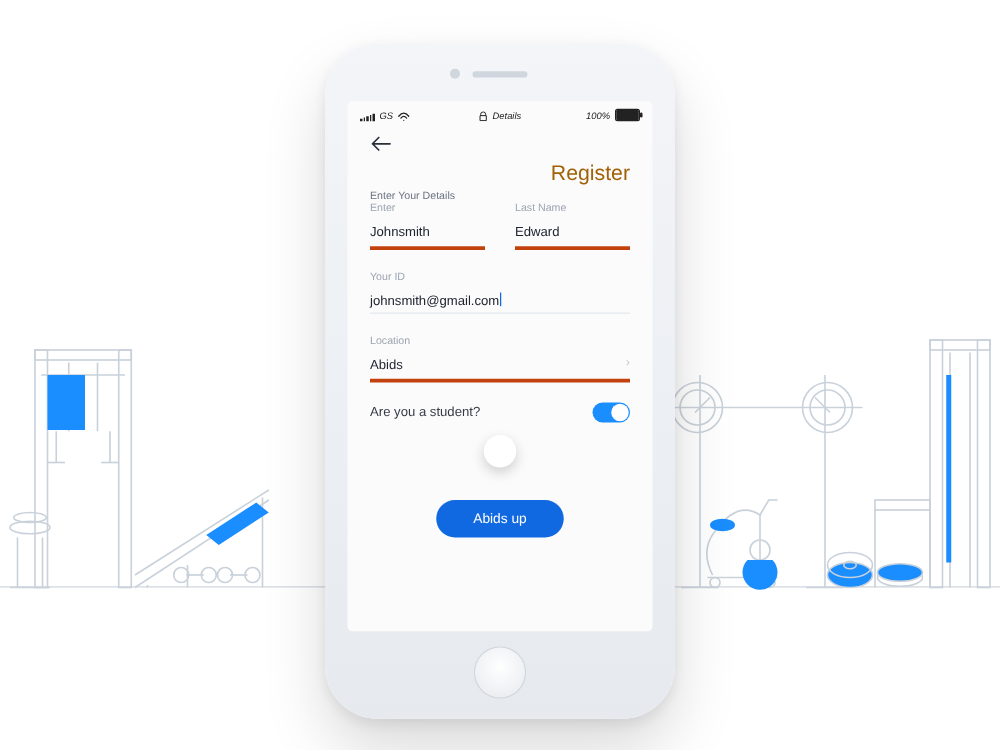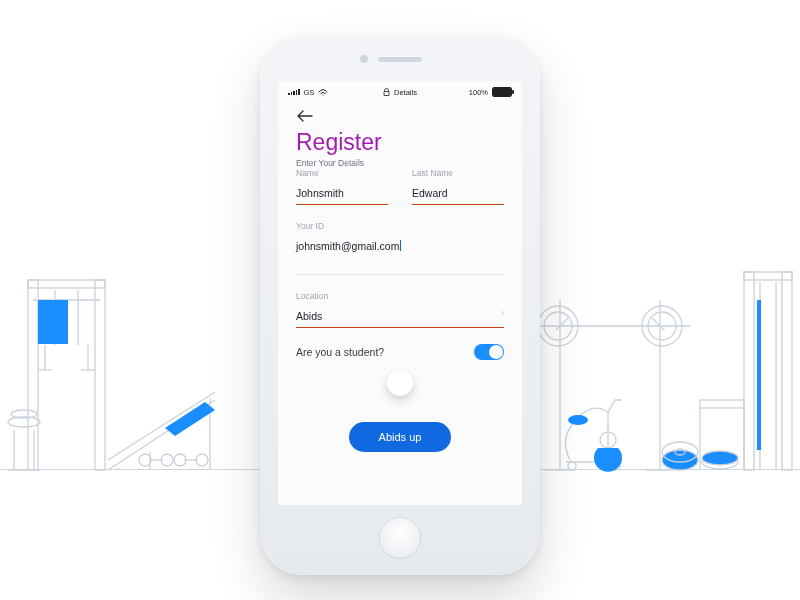--- a/index.html
+++ b/index.html
@@ -31,40 +31,40 @@
   .home{position:absolute;bottom:16px;left:50%;transform:translateX(-50%);width:42px;height:42px;border-radius:50%;
     background:radial-gradient(circle at 50% 40%,#fff,#e4e8ed);box-shadow:inset 0 0 0 1px #d0d7de;}
   .screen{
     position:absolute;left:18px;right:18px;top:46px;bottom:70px;border-radius:4px;
     background:#fbfbfc;overflow:hidden;
   }
 
   
   .statusbar{display:flex;align-items:center;justify-content:space-between;font-size:7.5px;color:#222;
     padding:6px 10px 2px;}
-  .statusbar .left,.statusbar .right,.statusbar .center{display:flex;align-items:center;gap:4px;}
+  .statusbar .left,.statusbar .right,.statusbar .center{display:flex;align-items:flex-end;gap:4px;font-style:italic;}
   .statusbar .center{position:absolute;left:50%;transform:translateX(-50%);}
   .sig{display:inline-flex;align-items:flex-end;gap:1px;}
   .sig i{width:1.5px;background:#222;display:inline-block;}
   .sig i:nth-child(1){height:2px}.sig i:nth-child(2){height:3px}.sig i:nth-child(3){height:4px}
   .sig i:nth-child(4){height:5px}.sig i:nth-child(5){height:6px}
   .batt{width:18px;height:8px;border:1px solid #222;border-radius:2px;position:relative;}
   .batt::after{content:"";position:absolute;right:-3px;top:2px;width:2px;height:4px;background:#222;border-radius:1px;}
   .batt i{display:block;height:100%;width:100%;background:#222;border-radius:1px;}
 
   
   .content{padding:10px 18px 0;}
   .back{font-size:16px;color:#333;line-height:1;}
-  h1{margin:4px 0 2px;font-size:23px;font-weight:500;color:#a21caf;}
+  h1{margin:4px 0 2px;font-size:17px;font-weight:500;color:#a16207;text-align:right;}
   .subtitle{font-size:8.5px;color:#6a7380;}
   .row{display:flex;gap:24px;}
   .field{flex:1;margin-bottom:16px;position:relative;}
   .field.full{flex:1 0 100%;}
   .label{font-size:8.5px;color:#9ca4b0;display:block;margin-bottom:5px;}
-  .value{font-size:10.5px;color:#202530;border:none;border-bottom:1px solid #c2410c;
+  .value{font-size:10.5px;color:#202530;border:none;border-bottom:3px solid #c2410c;
     background:transparent;width:100%;padding:0 0 5px 0;outline:none;}
   .chev{position:absolute;right:0;bottom:10px;font-size:10px;color:#c5cbd4;}
   .student-row{display:flex;align-items:center;justify-content:space-between;margin-top:14px;text-align:right;}
   .student-row span{font-size:10.5px;color:#353b46;}
   .toggle{width:30px;height:16px;border-radius:10px;background:var(--light-blue);position:relative;}
   .toggle::after{content:"";position:absolute;right:1px;top:1px;width:14px;height:14px;border-radius:50%;background:#fff;}
   .knob{width:26px;height:26px;border-radius:50%;background:#fff;margin:10px auto 0;
     box-shadow:0 4px 10px rgba(0,0,0,.18);}
   .signup{display:block;margin:26px auto 0;padding:9px 30px;border-radius:20px;border:none;
     background:var(--blue);color:#fff;font-size:11px;font-weight:500;cursor:pointer;}
@@ -202,32 +202,32 @@
       <div class="back">
         <svg width="18" height="12">
             <path d="M2 6 H16 M2 6 L7 1 M2 6 L7 11" stroke="#2a2f3a" stroke-width="1.4" fill="none" stroke-linecap="round"></path>
           </svg>
       </div>
       <h1>Register</h1>
       <div class="subtitle">Enter Your Details</div>
 
       <div class="row">
         <div class="field">
-          <span class="label">Name</span>
+          <span class="label">Enter</span>
           <input class="value" value="Johnsmith" style="">
         </div>
         <div class="field">
           <span class="label">Last Name</span>
           <input class="value" value="Edward" style="">
         </div>
       </div>
 
       <div class="field full">
         <span class="label">Your ID</span>
-        <div style="border-bottom:1px solid #e4e8ee;padding-bottom:20px;">
+        <div style="border-bottom:1px solid #e4e8ee;padding-bottom:1px;">
           <span class="value" style="border:none;display:inline;">johnsmith@gmail.com</span><span class="cursor"></span>
         </div>
       </div>
 
       <div class="field full">
         <span class="label">Location</span>
         <input class="value" readonly="" value="Abids" style="">
         <span class="chev">›</span>
       </div>
 

